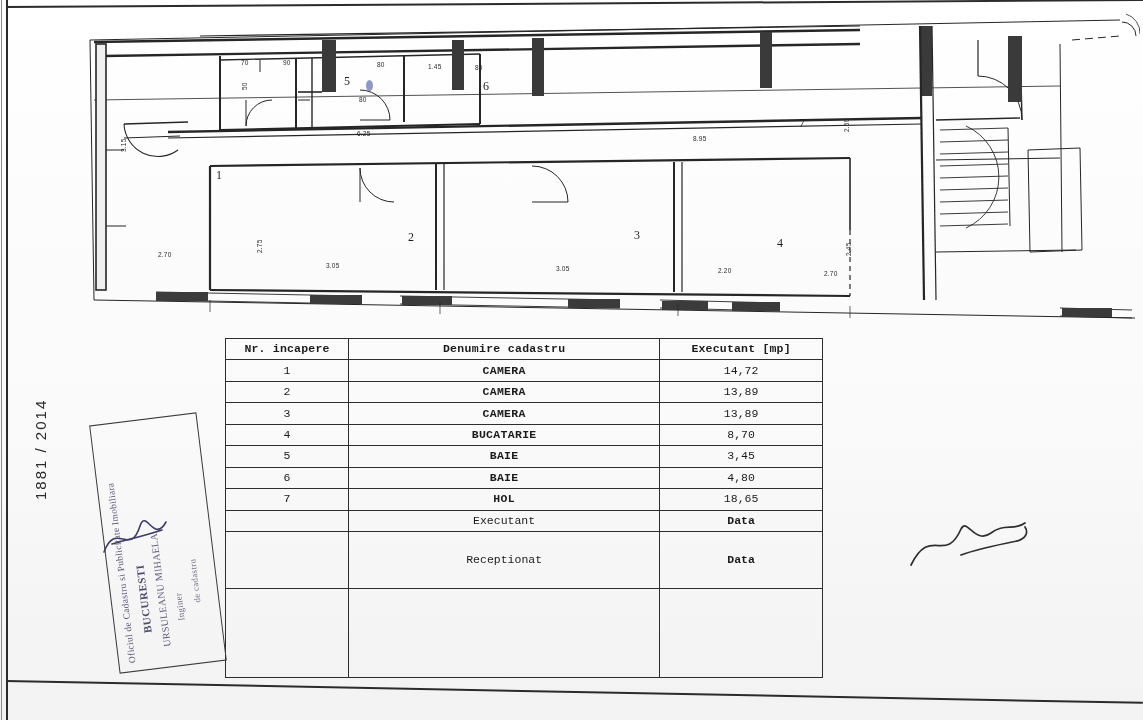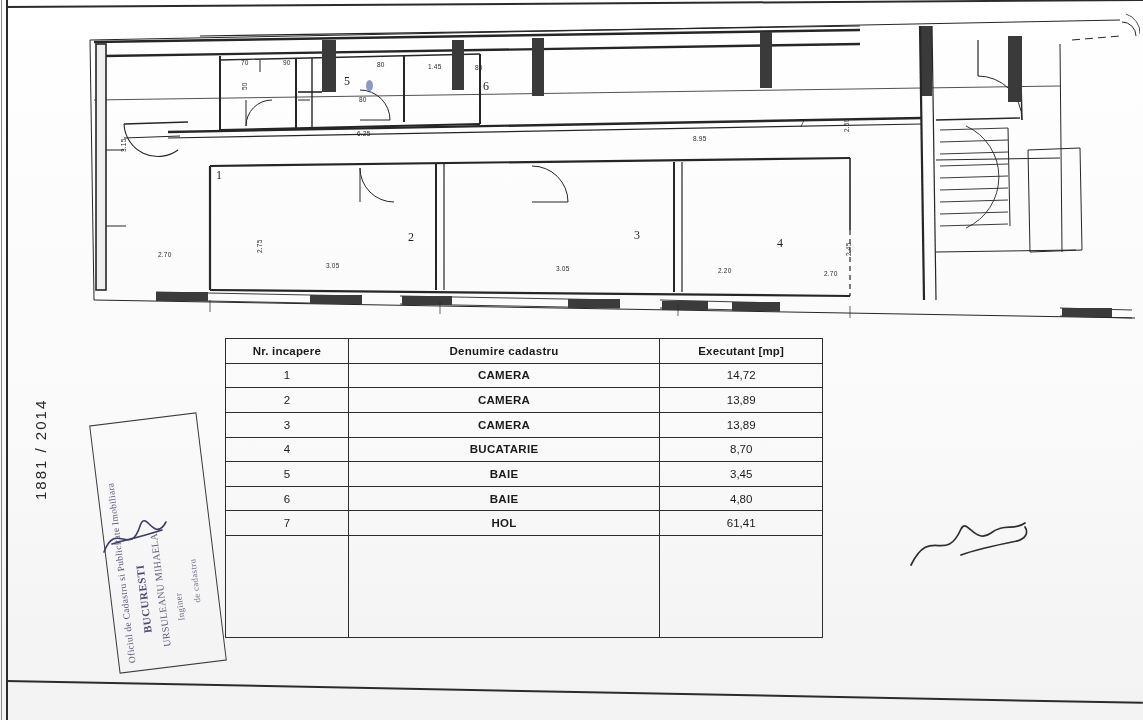--- a/index.html
+++ b/index.html
@@ -25,22 +25,22 @@
   #plan { position:absolute; left:60px; top:0px; width:1080px; height:350px; }
 
   
   .rnum { position:absolute; font-family:"Liberation Serif", serif; font-size:12px; color:#1d1d1d; }
   .dim  { position:absolute; font-family:"Liberation Sans", sans-serif; font-size:6.5px; color:#2a2a2a;
           letter-spacing:0.2px; white-space:nowrap; }
   .dim.vert { transform:rotate(-90deg); transform-origin:left top; }
 
   
   #table-wrap { position:absolute; left:225px; top:338px; width:598px; height:300px; }
-  table.plan-table { border-collapse:collapse; width:598px; height:300px;
-      font-family:Liberation Sans, sans-serif; }
+  table.plan-table { border-collapse:collapse; width:598px; height:340px;
+      font-family:Liberation Mono, monospace; }
   table.plan-table td { border:1px solid #2d2d2d; padding:0 4px; font-size:11.5px;
       text-align:center; line-height:1.05; }
   td.c-nr { width:118px; }
   td.c-name { width:318px; font-weight:bold; letter-spacing:0.3px; }
   td.c-area { width:160px; }
   .th { font-weight:bold; font-size:11px; letter-spacing:0.2px; }
   .row-h { height:15px; }
   .bold { font-weight:bold; }
   .tall { height:42px; }
   .tall2 { height:40px; }
@@ -266,26 +266,36 @@
           <td class="c-area">3,45</td>
         </tr>
         <tr class="row-h">
           <td class="c-nr">6</td>
           <td class="c-name">BAIE</td>
           <td class="c-area">4,80</td>
         </tr>
         <tr class="row-h">
           <td class="c-nr">7</td>
           <td class="c-name">HOL</td>
-          <td class="c-area">61,41</td>
-        </tr>
-
-
-
-
+          <td class="c-area">18,65</td>
+        </tr>
+
+
+        <tr class="row-h">
+          <td class="c-nr"></td>
+          <td class="c-name" style="font-weight:normal; letter-spacing:0;">Executant</td>
+          <td class="c-area bold">Data</td>
+        </tr>
+
+
+        <tr class="tall2">
+          <td class="c-nr"></td>
+          <td class="c-name" style="font-weight:normal; letter-spacing:0;">Receptionat</td>
+          <td class="c-area bold">Data</td>
+        </tr>
 
         <tr class="blank-tall">
           <td class="c-nr"></td>
           <td class="c-name"></td>
           <td class="c-area"></td>
         </tr>
       </tbody>
     </table>
   </div>
 

